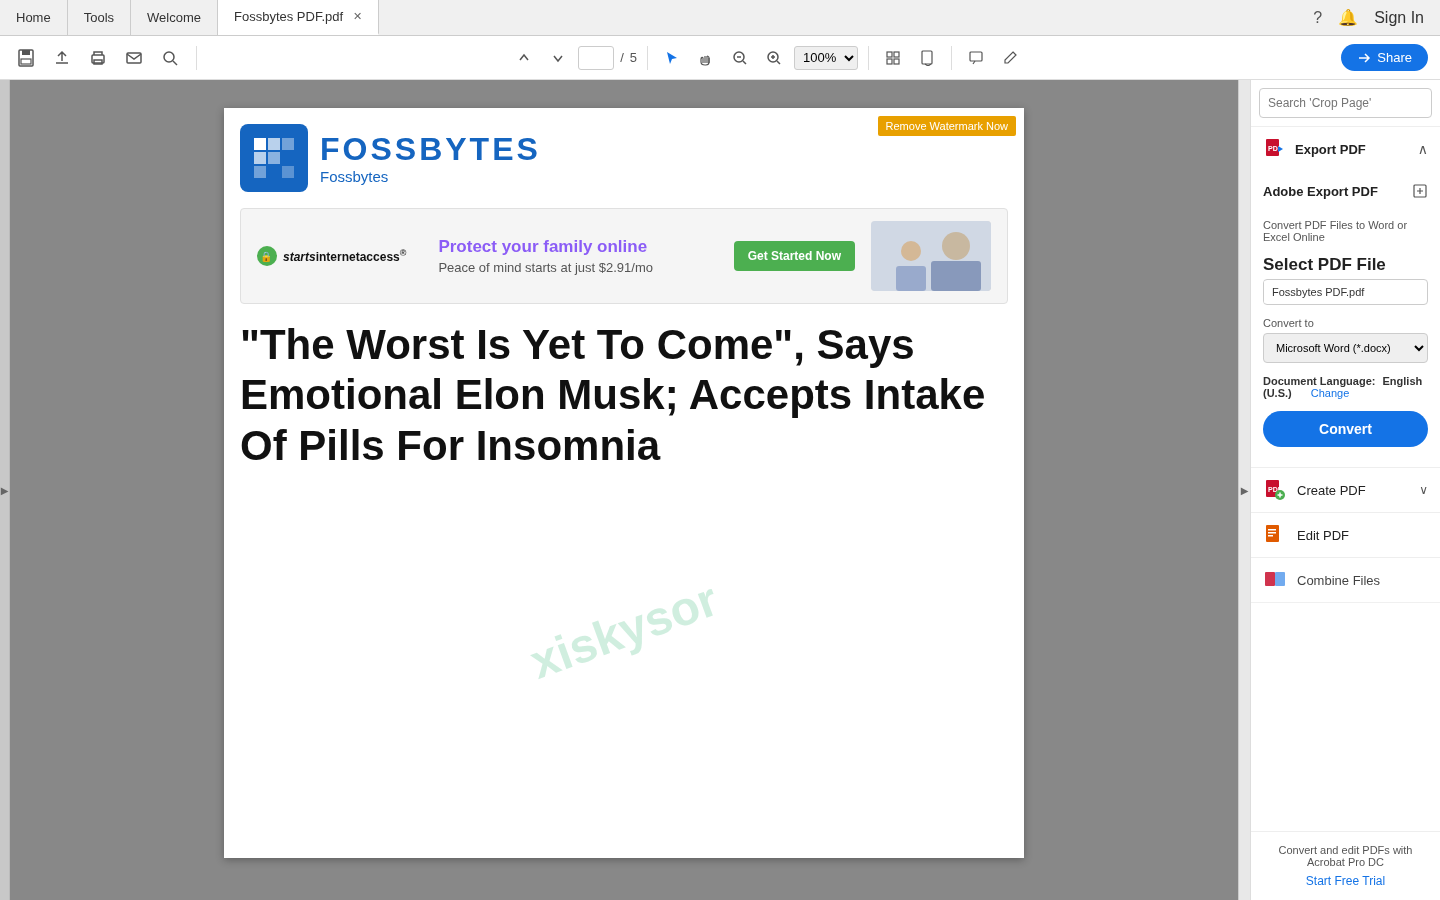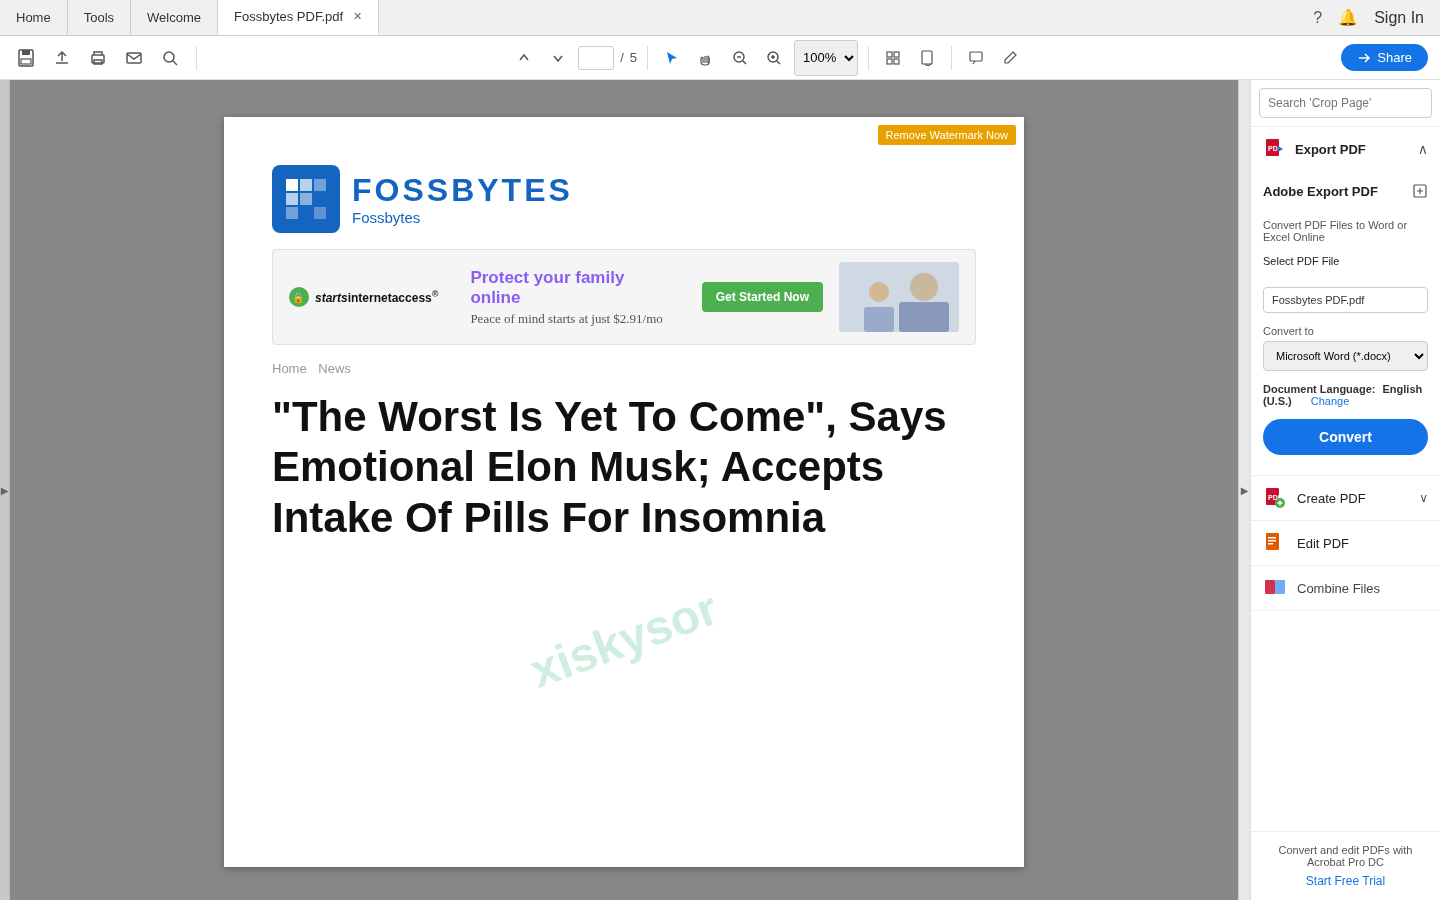--- a/index.html
+++ b/index.html
@@ -87,21 +87,21 @@
     }
     .page-input {
       width: 36px;
       height: 24px;
       border: 1px solid #ccc;
       text-align: center;
       font-size: 13px;
       border-radius: 3px;
     }
     .zoom-select {
-      height: 36px;
+      height: 24px;
       border: 1px solid #ccc;
       font-size: 13px;
       border-radius: 3px;
       padding: 0 4px;
       cursor: pointer;
     }
     .share-btn {
       background: #1473e6;
       color: #fff;
       border: none;
@@ -140,24 +140,24 @@
       flex-direction: column;
       align-items: center;
       overflow-y: auto;
       position: relative;
     }
 
     .pdf-page {
       background: #fff;
       width: 800px;
       min-height: 750px;
-      margin: 37px auto;
+      margin: 28px auto;
       box-shadow: 0 2px 8px rgba(0,0,0,0.3);
       position: relative;
-      padding: 48px;
+      padding: 16px;
     }
 
     .watermark-banner {
       position: absolute;
       top: 8px;
       right: 8px;
       background: #e8a000;
       color: #fff;
       font-size: 11px;
       padding: 4px 8px;
@@ -210,21 +210,21 @@
       align-items: center;
       justify-content: center;
       color: #fff;
       font-size: 10px;
     }
     .pia-tagline {
       flex: 1;
       padding: 0 16px;
     }
     .pia-tagline h3 { font-size: 16px; color: #222; }
-    .pia-tagline p { font-size: 12px; color: #555; font-family: Liberation Serif, serif; }
+    .pia-tagline p { font-size: 12px; color: #555; }
     .pia-get-started {
       background: #4caf50;
       color: #fff;
       border: none;
       border-radius: 4px;
       padding: 8px 14px;
       font-size: 12px;
       font-weight: 600;
       cursor: pointer;
     }
@@ -342,24 +342,24 @@
       display: flex;
       align-items: center;
       justify-content: space-between;
     }
     .adobe-export-desc {
       font-size: 11px;
       color: #555;
       margin-bottom: 12px;
     }
     .field-label {
-      font-size: 11px;
-      font-weight: 400;
+      font-size: 17px;
+      font-weight: 700;
       color: #222;
-      margin-bottom: 20px;
+      margin-bottom: 4px;
     }
     .file-input-row {
       display: flex;
       align-items: center;
       border: 1px solid #ccc;
       border-radius: 4px;
       margin-bottom: 12px;
       overflow: hidden;
     }
     .file-input-text {
@@ -649,25 +649,20 @@
           <svg width="120" height="70" viewBox="0 0 120 70">
             <rect width="120" height="70" fill="#d0d8e4"></rect>
             <circle cx="85" cy="25" r="14" fill="#c8b8a0"></circle>
             <rect x="60" y="40" width="50" height="30" rx="3" fill="#8899bb"></rect>
             <circle cx="40" cy="30" r="10" fill="#d4b896"></circle>
             <rect x="25" y="45" width="30" height="25" rx="3" fill="#99aacc"></rect>
           </svg>
         </div>
       </div>
 
-      <div class="breadcrumb">
-        <a href="#" style="color:#999;">Home</a>
-        <span style="margin:0 4px;color:#999;">  </span>
-        <a href="#" style="color:#999;">News</a>
-      </div>
 
       <div class="article-title">
         "The Worst Is Yet To Come", Says Emotional Elon Musk; Accepts Intake Of Pills For Insomnia
       </div>
 
       <div class="page-watermark">xiskysor</div>
     </div>
   </div>
 
   <div class="right-collapse">

